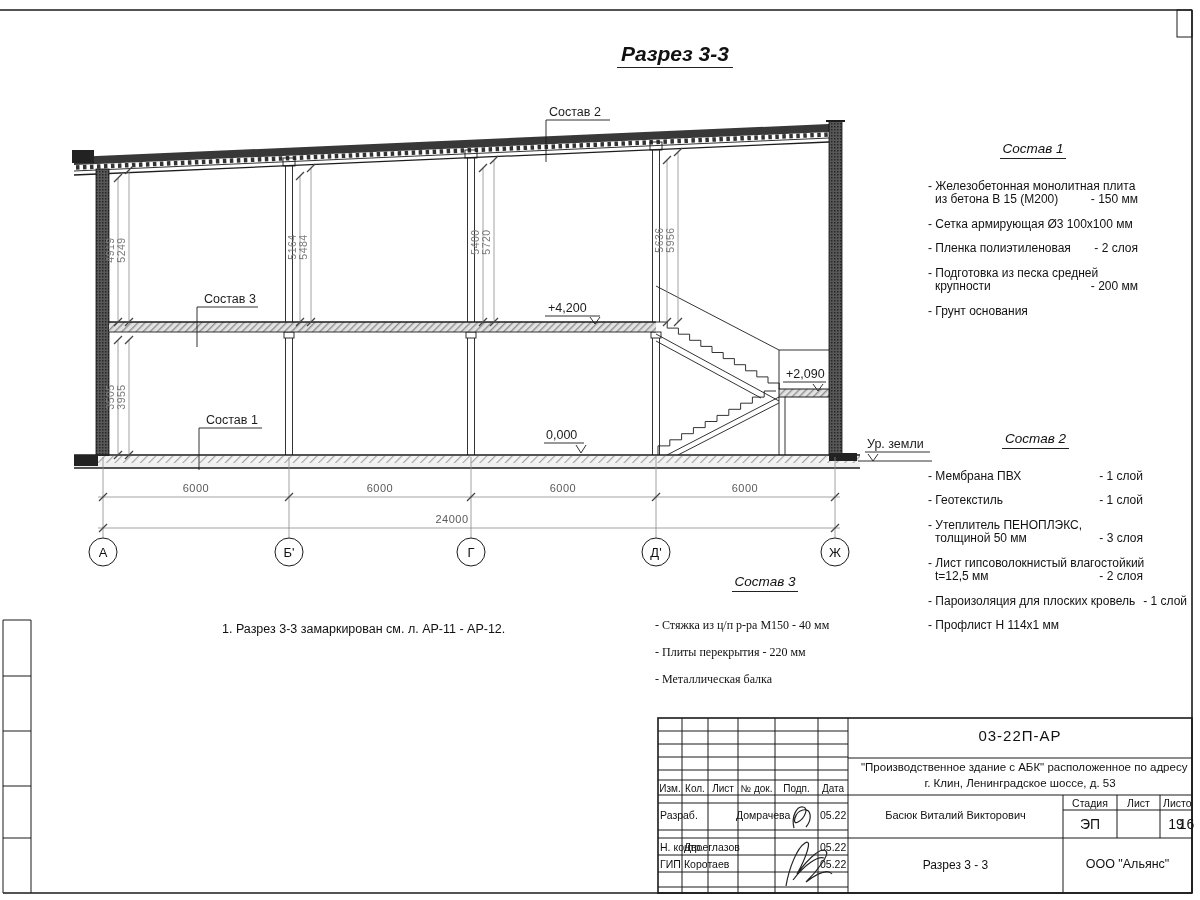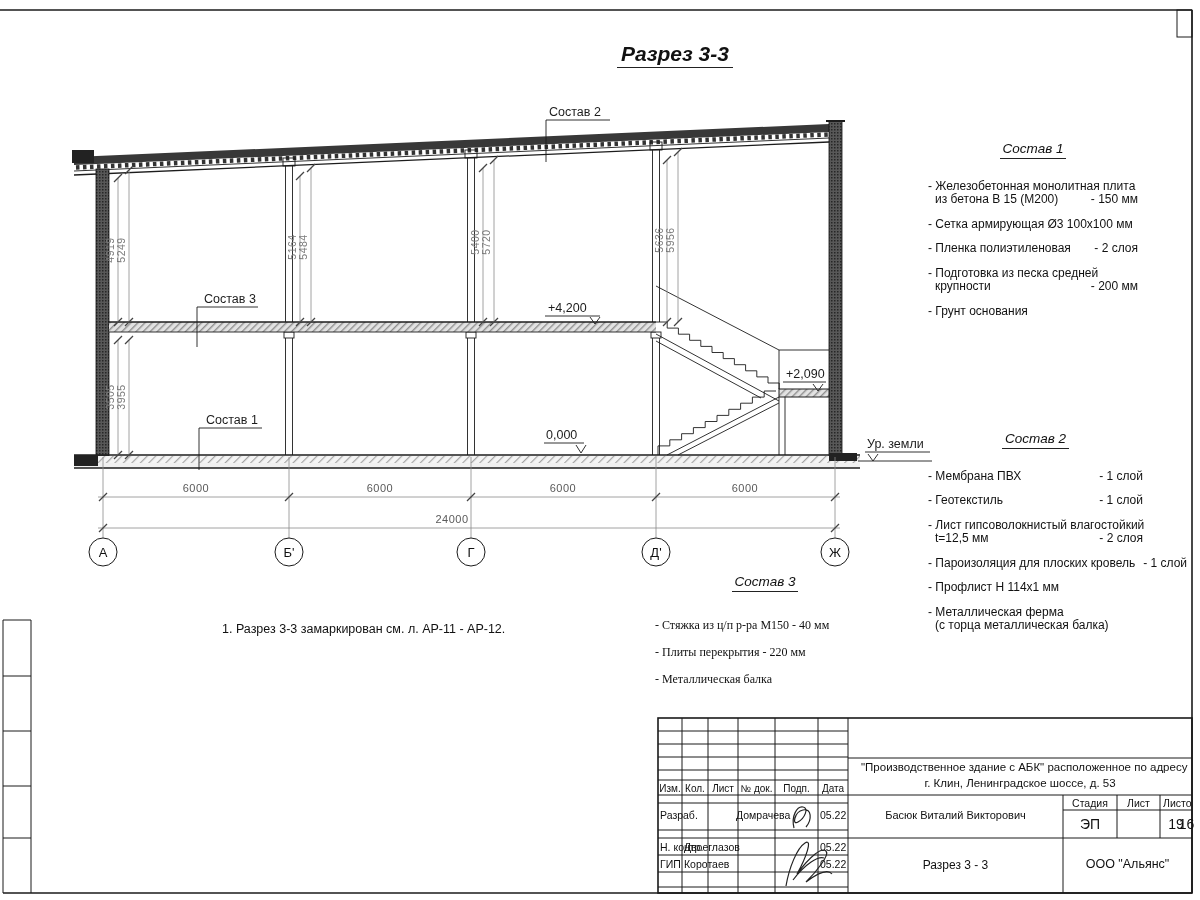--- a/index.html
+++ b/index.html
@@ -362,20 +362,30 @@
       </div>
 
       <div class="spec-item">
         <div class="spec-line">
             <span>- Геотекстиль</span>
             <span class="v">- 1 слой</span>
           </div>
 
       </div>
 
+      <div class="spec-item">
+        <div class="spec-line">
+            <span>- Утеплитель ПЕНОПЛЭКС,</span>
+            <span class="v"></span>
+          </div>
+        <div class="spec-line">
+            <span>толщиной 50 мм</span>
+            <span class="v">- 3 слоя</span>
+          </div>
+      </div>
 
       <div class="spec-item">
         <div class="spec-line">
             <span>- Лист гипсоволокнистый влагостойкий</span>
             <span class="v"></span>
           </div>
         <div class="spec-line">
             <span>t=12,5 мм</span>
             <span class="v">- 2 слоя</span>
           </div>
@@ -390,30 +400,20 @@
       </div>
 
       <div class="spec-item">
         <div class="spec-line">
             <span>- Профлист Н 114х1 мм</span>
             <span class="v"></span>
           </div>
 
       </div>
 
-      <div class="spec-item">
-        <div class="spec-line">
-            <span>- Металлическая ферма</span>
-            <span class="v"></span>
-          </div>
-        <div class="spec-line">
-            <span>(с торца металлическая балка)</span>
-            <span class="v"></span>
-          </div>
-      </div>
     </div>
 </div>
 
 <div class="abs spec" id="spec3">
   <div class="spec-title"><span>Состав 3</span></div>
   <div>
 
       <div class="spec-item">
         <div class="spec-line">
             <span>- Стяжка из ц/п р-ра М150 - 40 мм</span>
@@ -435,20 +435,21 @@
             <span>- Металлическая балка</span>
             <span class="v"></span>
           </div>
 
       </div>
     </div>
 </div>
 
 <div class="abs note">1. Разрез 3-3 замаркирован см. л. АР-11 - АР-12.</div>
 
+<div class="abs tb c" style="left:848px;top:727px;width:344px;font-size:15px;letter-spacing:1px;">03-22П-АР</div>
 <div class="abs tb clip" style="left:861px;top:761px;width:330px;font-size:11.5px;">"Производственное здание с АБК" расположенное по адресу</div>
 <div class="abs tb c" style="left:848px;top:777px;width:344px;font-size:11.5px;">г. Клин, Ленинградское шоссе, д. 53</div>
 
 <div class="abs tb c" style="left:658px;top:783px;width:24px;font-size:10px;">Изм.</div>
 <div class="abs tb c" style="left:682px;top:783px;width:26px;font-size:10px;">Кол.</div>
 <div class="abs tb c" style="left:708px;top:783px;width:30px;font-size:10px;">Лист</div>
 <div class="abs tb c" style="left:738px;top:783px;width:37px;font-size:10px;">№ док.</div>
 <div class="abs tb c" style="left:775px;top:783px;width:43px;font-size:10px;">Подп.</div>
 <div class="abs tb c" style="left:818px;top:783px;width:30px;font-size:10px;">Дата</div>
 

